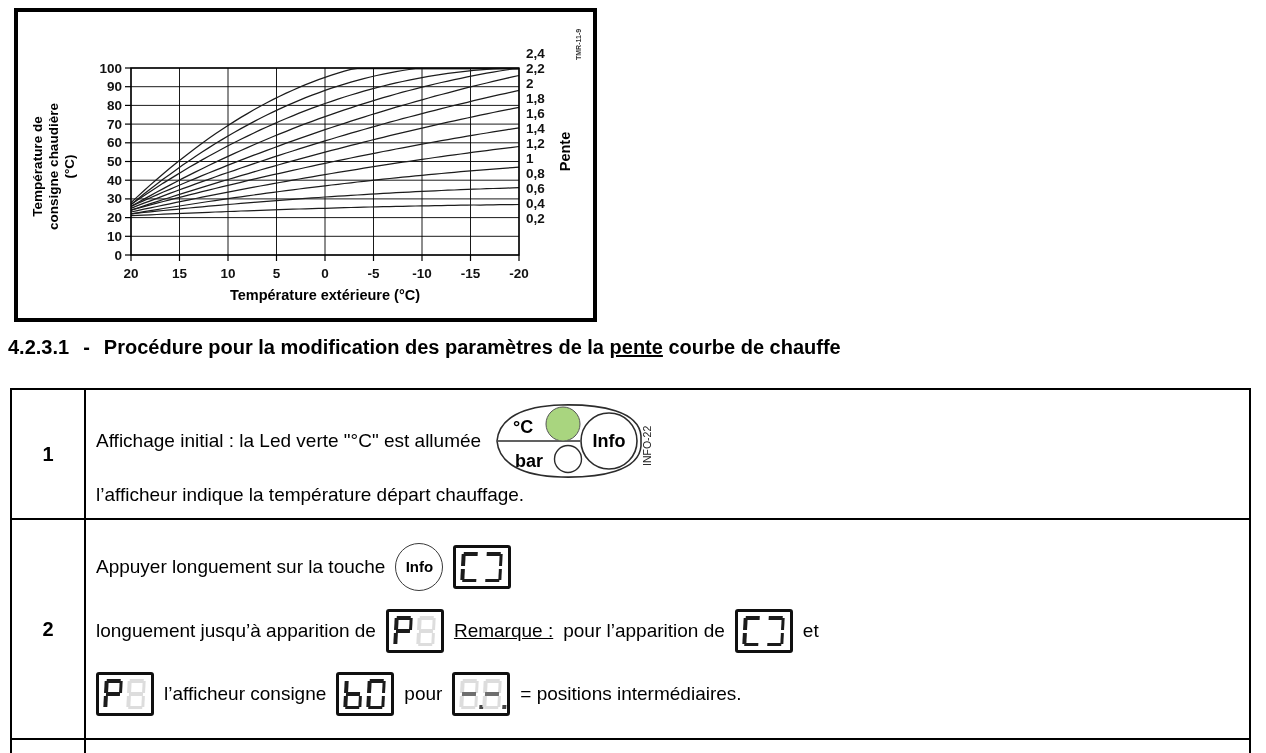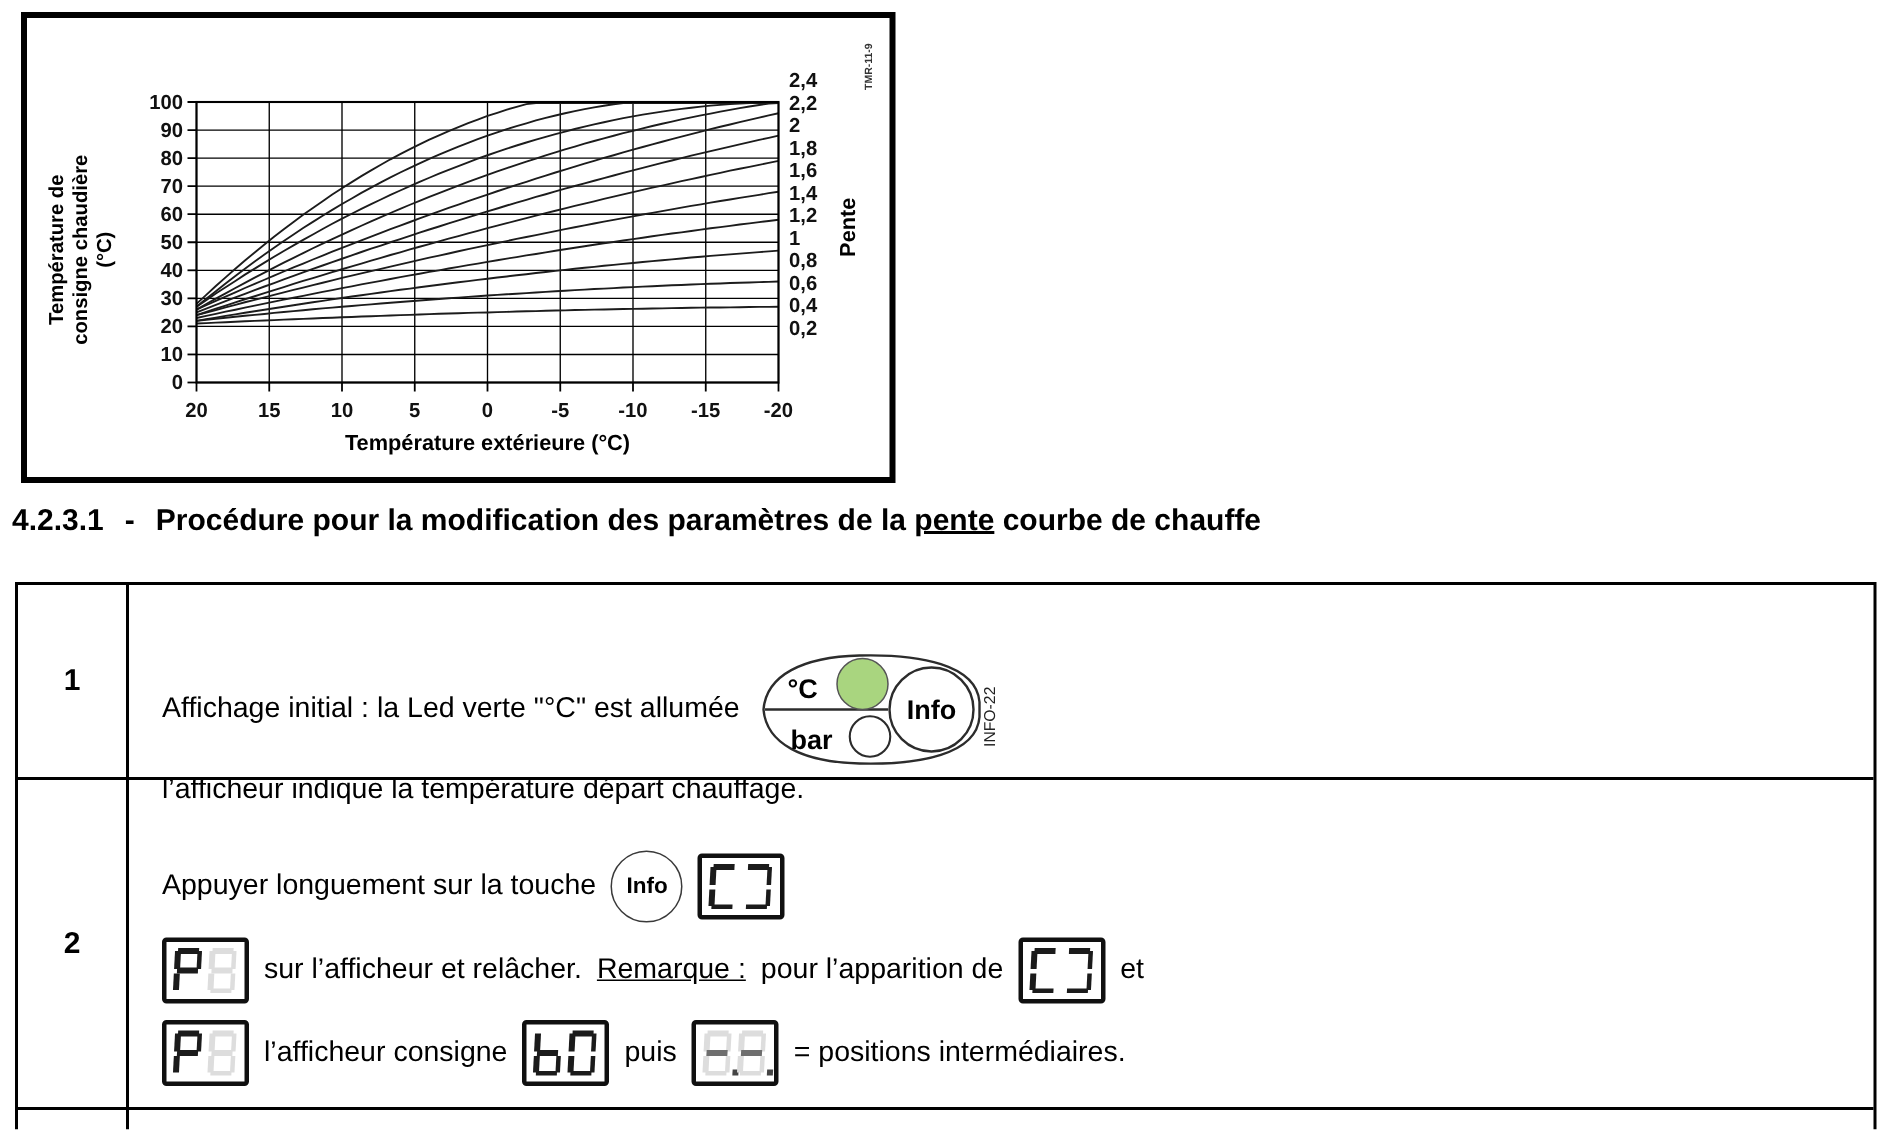--- a/index.html
+++ b/index.html
@@ -17,21 +17,21 @@
   .u{text-decoration:underline;}
 
   
   .proc-table{position:absolute;left:10px;top:388px;width:1241px;height:380px;
               border:2px solid #000;box-sizing:border-box;background:#fff;}
   .t-row{display:flex;border-bottom:2px solid #000;box-sizing:border-box;}
   .t-row:last-child{border-bottom:none;}
   .num-cell{width:74px;flex:0 0 74px;border-right:2px solid #000;box-sizing:border-box;
             display:flex;align-items:center;justify-content:center;
             font-size:20px;font-weight:bold;}
-  .content{flex:1;display:flex;flex-direction:column;padding:4px 22px;box-sizing:border-box;margin-top:32px;}
+  .content{flex:1;display:flex;flex-direction:column;padding:4px 10px;box-sizing:border-box;}
   .row1 .content{justify-content:space-between;padding-top:8px;padding-bottom:12px;}
   .row2 .content{justify-content:space-evenly;}
   .line{display:flex;align-items:center;gap:10px;font-size:19px;white-space:nowrap;}
 
   
   .info-btn{display:inline-flex;align-items:center;justify-content:center;
             width:46px;height:46px;border:1.6px solid #3a3a3a;border-radius:50%;
             font-weight:bold;font-size:15px;background:#fff;flex:0 0 auto;}
 
   
@@ -200,41 +200,41 @@
                 <span class="sg b" style="background: rgb(27, 27, 27);"></span>
                 <span class="sg c" style="background: rgb(27, 27, 27);"></span>
                 <span class="sg d" style="background: rgb(27, 27, 27);"></span>
                 <span class="sg e" style="background: transparent;"></span>
                 <span class="sg f" style="background: transparent;"></span>
                 <span class="sg g" style="background: transparent;"></span>
               </span>
             </span>
         </div>
         <div class="line">
+          <span>longuement jusqu’à apparition de</span>
           <span class="seg-display">
               <span class="sdigit">
                 <span class="sg a" style="background: rgb(27, 27, 27);"></span>
                 <span class="sg b" style="background: rgb(27, 27, 27);"></span>
                 <span class="sg c" style="background: transparent;"></span>
                 <span class="sg d" style="background: transparent;"></span>
                 <span class="sg e" style="background: rgb(27, 27, 27);"></span>
                 <span class="sg f" style="background: rgb(27, 27, 27);"></span>
                 <span class="sg g" style="background: rgb(27, 27, 27);"></span>
               </span>
               <span class="sdigit">
                 <span class="sg a" style="background: rgb(221, 221, 221);"></span>
                 <span class="sg b" style="background: rgb(221, 221, 221);"></span>
                 <span class="sg c" style="background: rgb(221, 221, 221);"></span>
                 <span class="sg d" style="background: rgb(221, 221, 221);"></span>
                 <span class="sg e" style="background: rgb(221, 221, 221);"></span>
                 <span class="sg f" style="background: rgb(221, 221, 221);"></span>
                 <span class="sg g" style="background: rgb(221, 221, 221);"></span>
               </span>
             </span>
-          <span>sur l’afficheur et relâcher.</span>
           <span class="u">Remarque :</span>
           <span>pour l’apparition de</span>
           <span class="seg-display">
               <span class="sdigit">
                 <span class="sg a" style="background: rgb(27, 27, 27);"></span>
                 <span class="sg b" style="background: transparent;"></span>
                 <span class="sg c" style="background: transparent;"></span>
                 <span class="sg d" style="background: rgb(27, 27, 27);"></span>
                 <span class="sg e" style="background: rgb(27, 27, 27);"></span>
                 <span class="sg f" style="background: rgb(27, 27, 27);"></span>
@@ -287,21 +287,21 @@
               <span class="sdigit">
                 <span class="sg a" style="background: rgb(27, 27, 27);"></span>
                 <span class="sg b" style="background: rgb(27, 27, 27);"></span>
                 <span class="sg c" style="background: rgb(27, 27, 27);"></span>
                 <span class="sg d" style="background: rgb(27, 27, 27);"></span>
                 <span class="sg e" style="background: rgb(27, 27, 27);"></span>
                 <span class="sg f" style="background: rgb(27, 27, 27);"></span>
                 <span class="sg g" style="background: transparent;"></span>
               </span>
             </span>
-          <span>puis</span>
+          <span>pour</span>
           <span class="seg-display">
               <span class="sdigit">
                 <span class="sg a" style="background: rgb(221, 221, 221);"></span>
                 <span class="sg b" style="background: rgb(221, 221, 221);"></span>
                 <span class="sg c" style="background: rgb(221, 221, 221);"></span>
                 <span class="sg d" style="background: rgb(221, 221, 221);"></span>
                 <span class="sg e" style="background: rgb(221, 221, 221);"></span>
                 <span class="sg f" style="background: rgb(221, 221, 221);"></span>
                 <span class="sg g" style="background: rgb(110, 110, 110);"></span>
                 <span class="sg dp" style="background: rgb(69, 69, 69);"></span>

